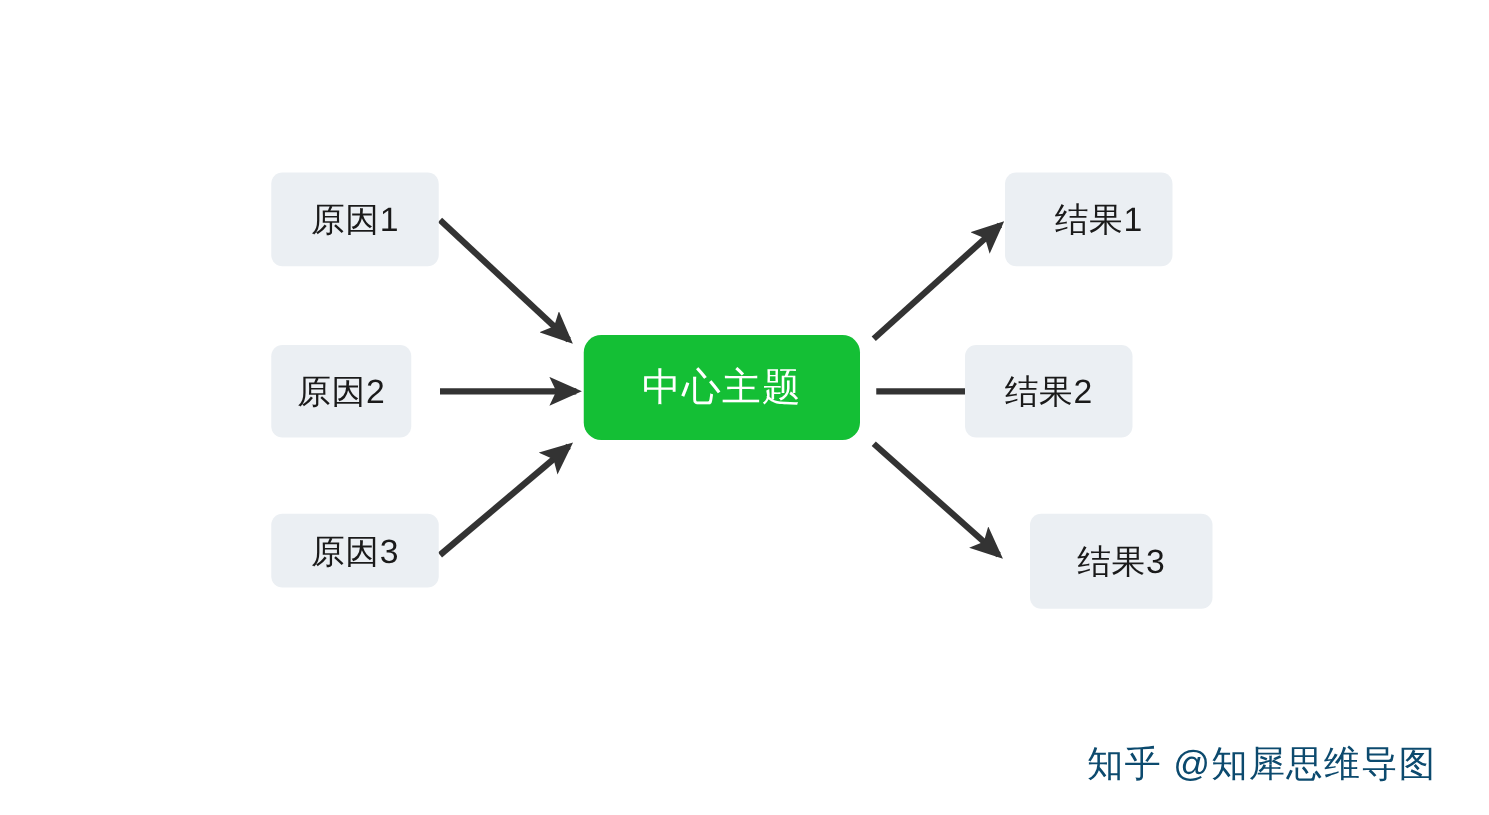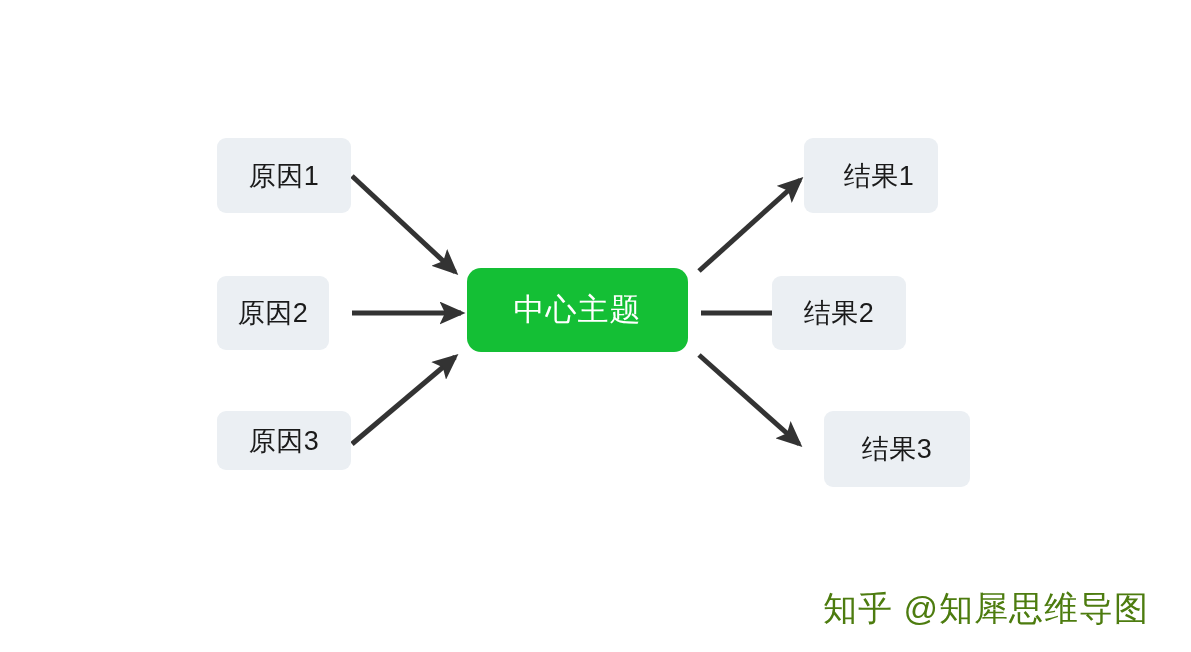--- a/index.html
+++ b/index.html
@@ -44,22 +44,22 @@
     background: #14bf35;
     color: #ffffff;
     font-size: 31px;
     border-radius: 14px;
     letter-spacing: 1px;
   }
   .watermark {
     position: absolute;
     right: 42px;
     bottom: 20px;
-    color: #4d7c0f;
-    font-size: 34px;
+    color: #0c4a6e;
+    font-size: 29px;
     letter-spacing: 1px;
     white-space: nowrap;
     user-select: none;
   }
 </style>
 </head>
 <body>
 
 <div id="canvas">
 

